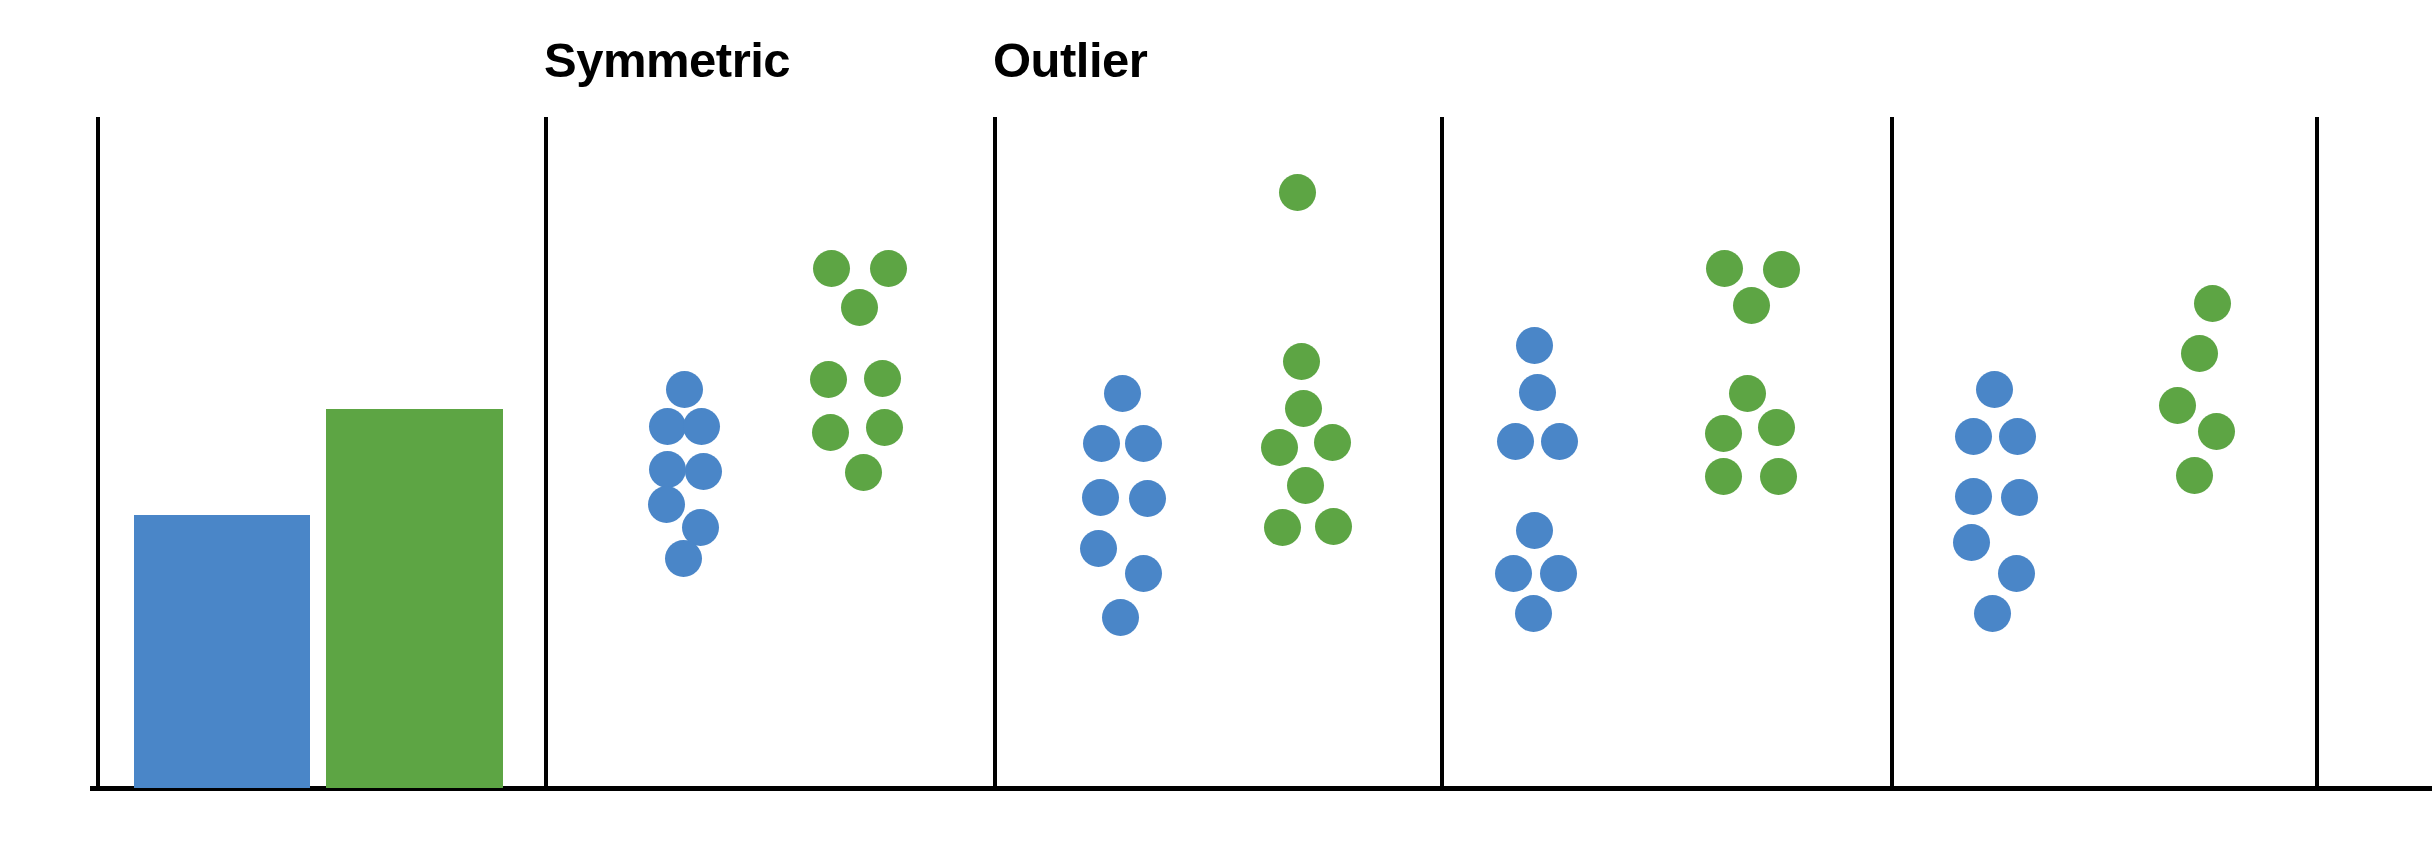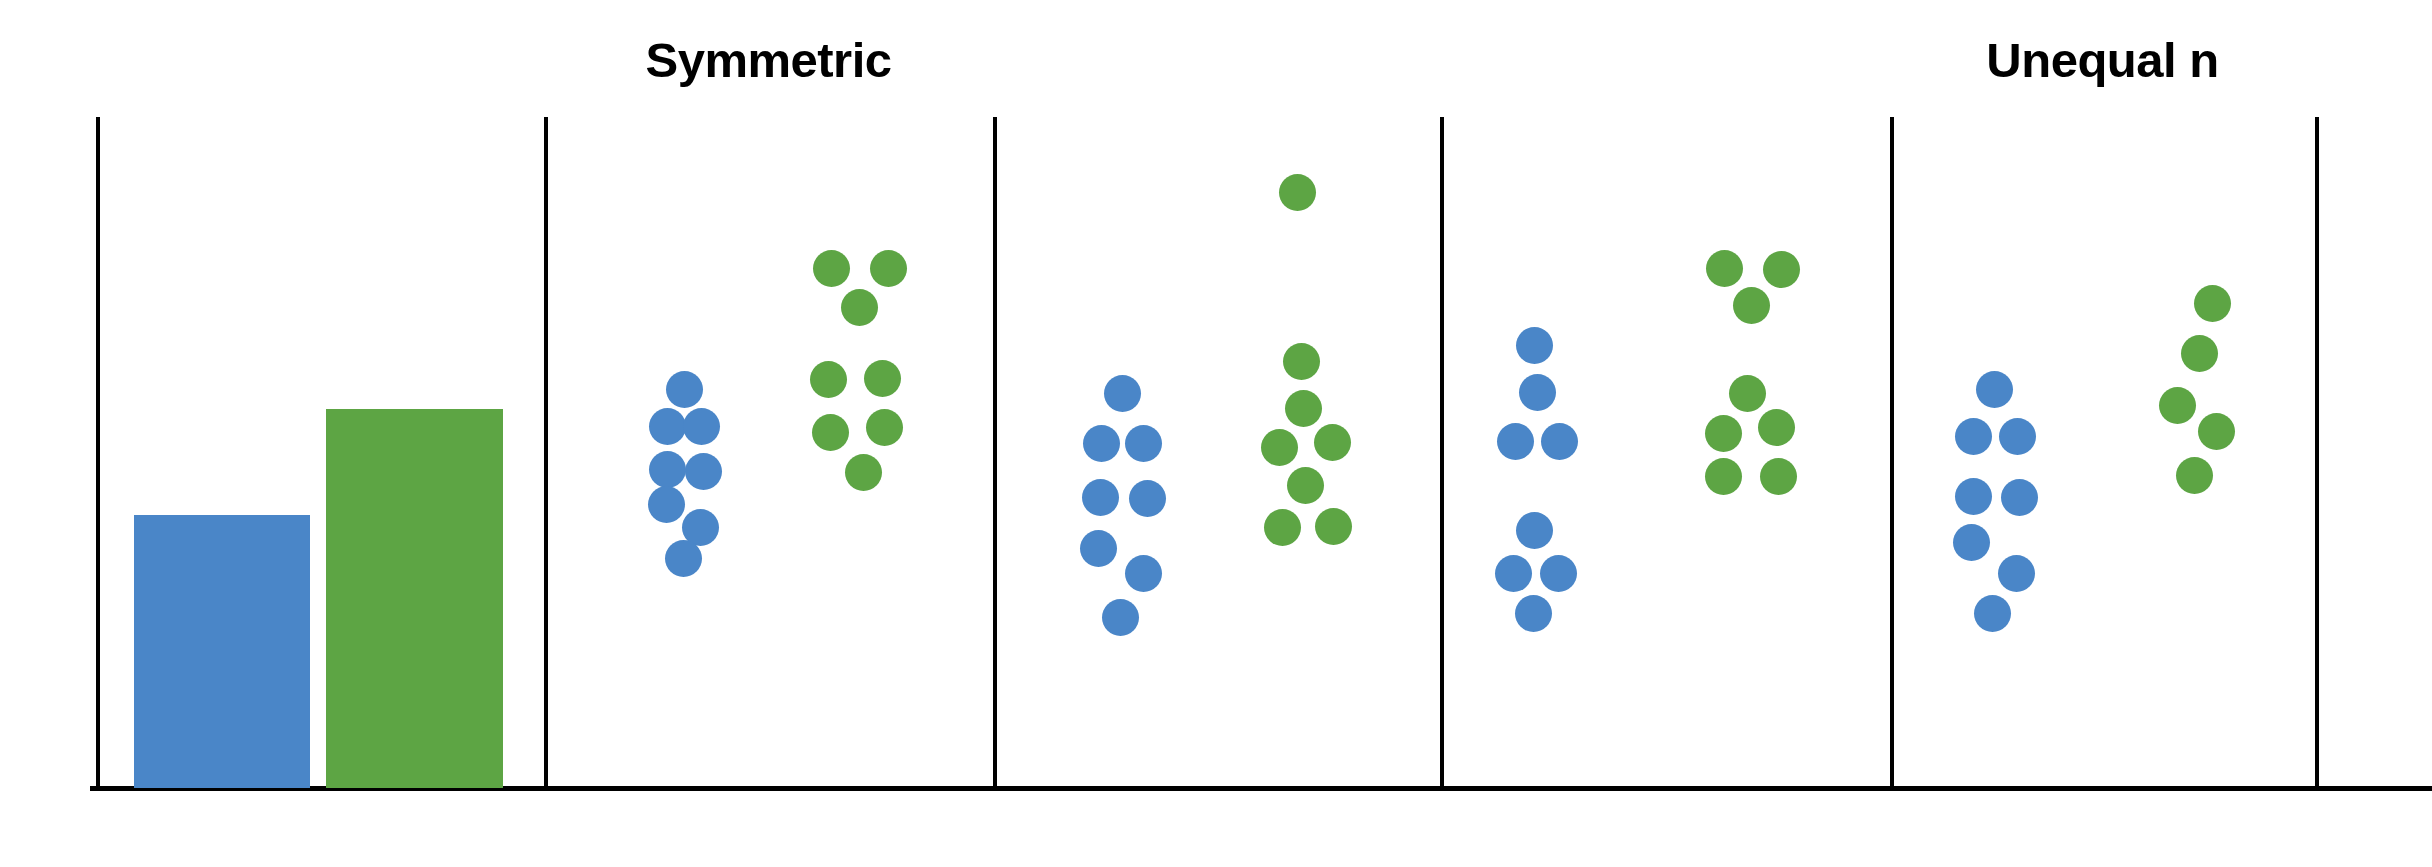--- a/index.html
+++ b/index.html
@@ -13,21 +13,21 @@
     height: 867px;
     background: #ffffff;
     font-family: "Liberation Sans", sans-serif;
     overflow: hidden;
   }
   .panel-title {
     position: absolute;
     font-size: 49px;
     font-weight: bold;
     color: #000000;
-    text-align: center;
+    text-align: left;
     white-space: nowrap;
     letter-spacing: -0.5px;
     line-height: 1;
   }
   .vrule {
     position: absolute;
     width: 4px;
     background: #000000;
   }
   .baseline {
@@ -45,21 +45,21 @@
   .plot-area {
     position: absolute;
   }
 </style>
 </head>
 <body>
 
 <div id="stage">
 
   <div class="panel-title" style="left:544px; width:449px; top:36px;">Symmetric</div>
-  <div class="panel-title" style="left:1890px; width:425px; top:36px;">Unequal n</div>
+  <div class="panel-title" style="left:993px; width:447px; top:36px;">Outlier</div>
 
   <div class="vrule" style="left:96px;  top:117px; height:674px;"></div>
   <div class="vrule" style="left:544px; top:117px; height:674px;"></div>
   <div class="vrule" style="left:993px; top:117px; height:674px;"></div>
   <div class="vrule" style="left:1440px;top:117px; height:674px;"></div>
   <div class="vrule" style="left:1890px;top:117px; height:674px;"></div>
   <div class="vrule" style="left:2315px;top:117px; height:674px;"></div>
 
   <div class="baseline" style="left:90px; top:786px; width:2342px;"></div>
 

